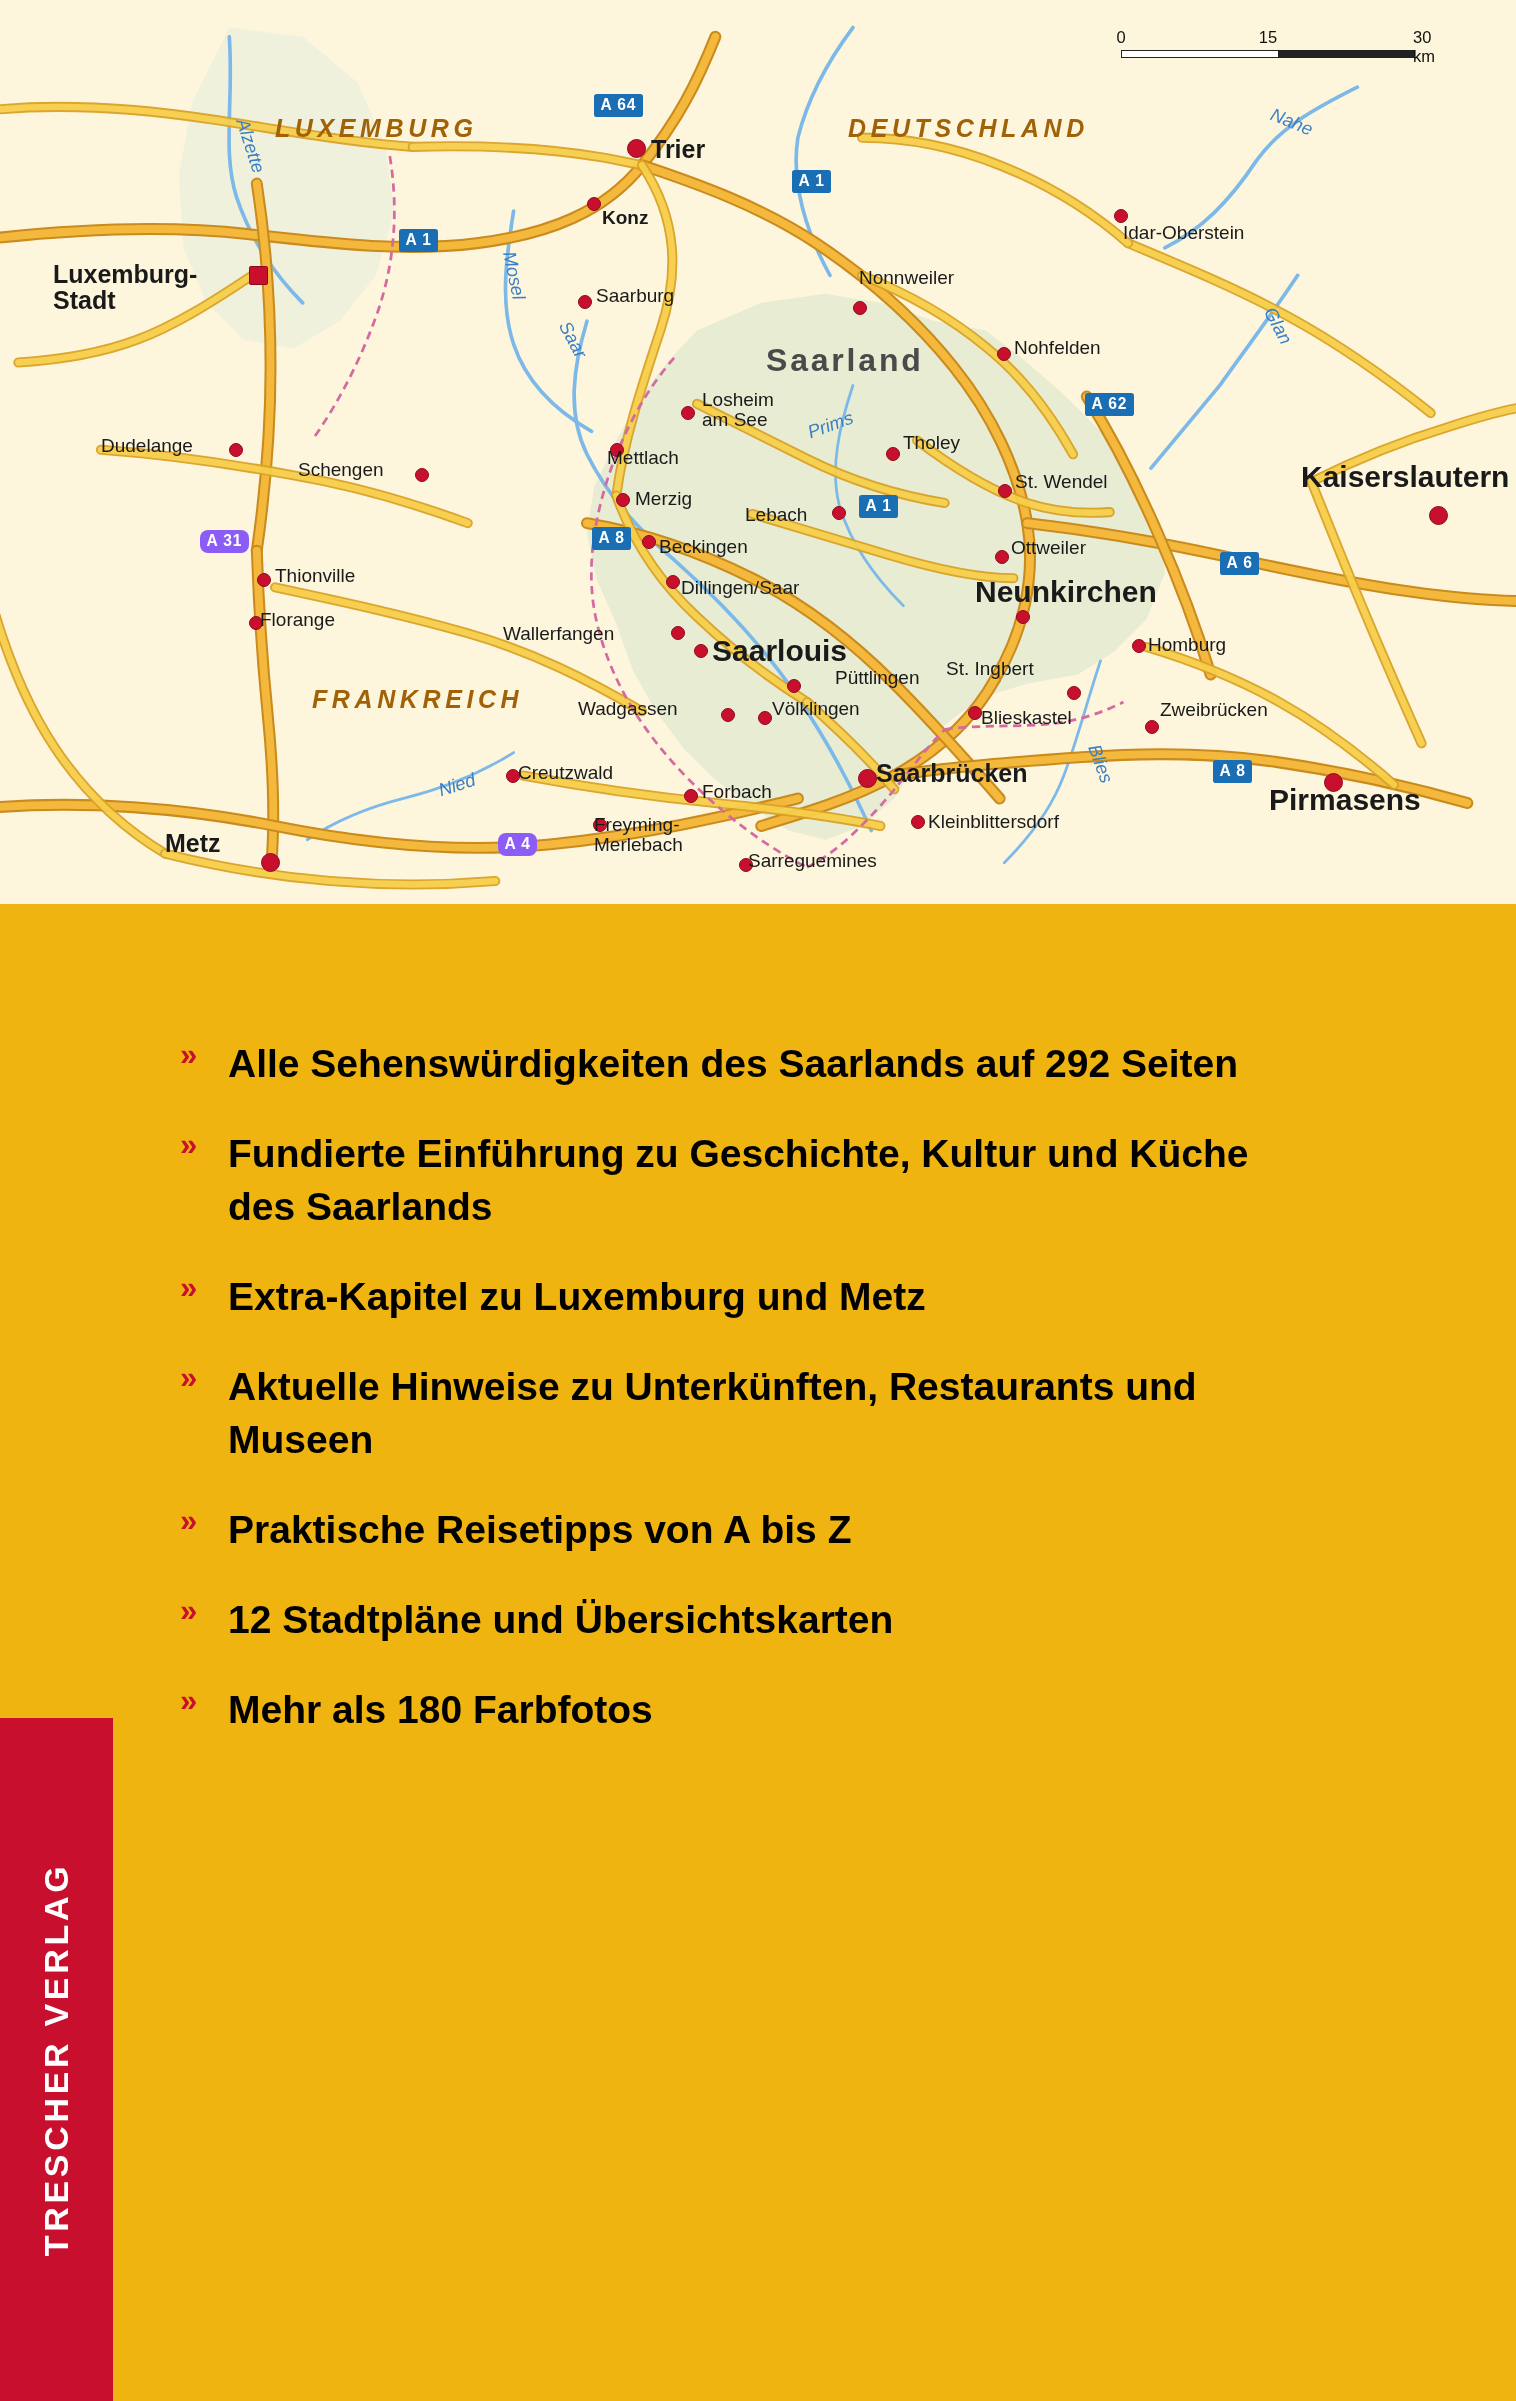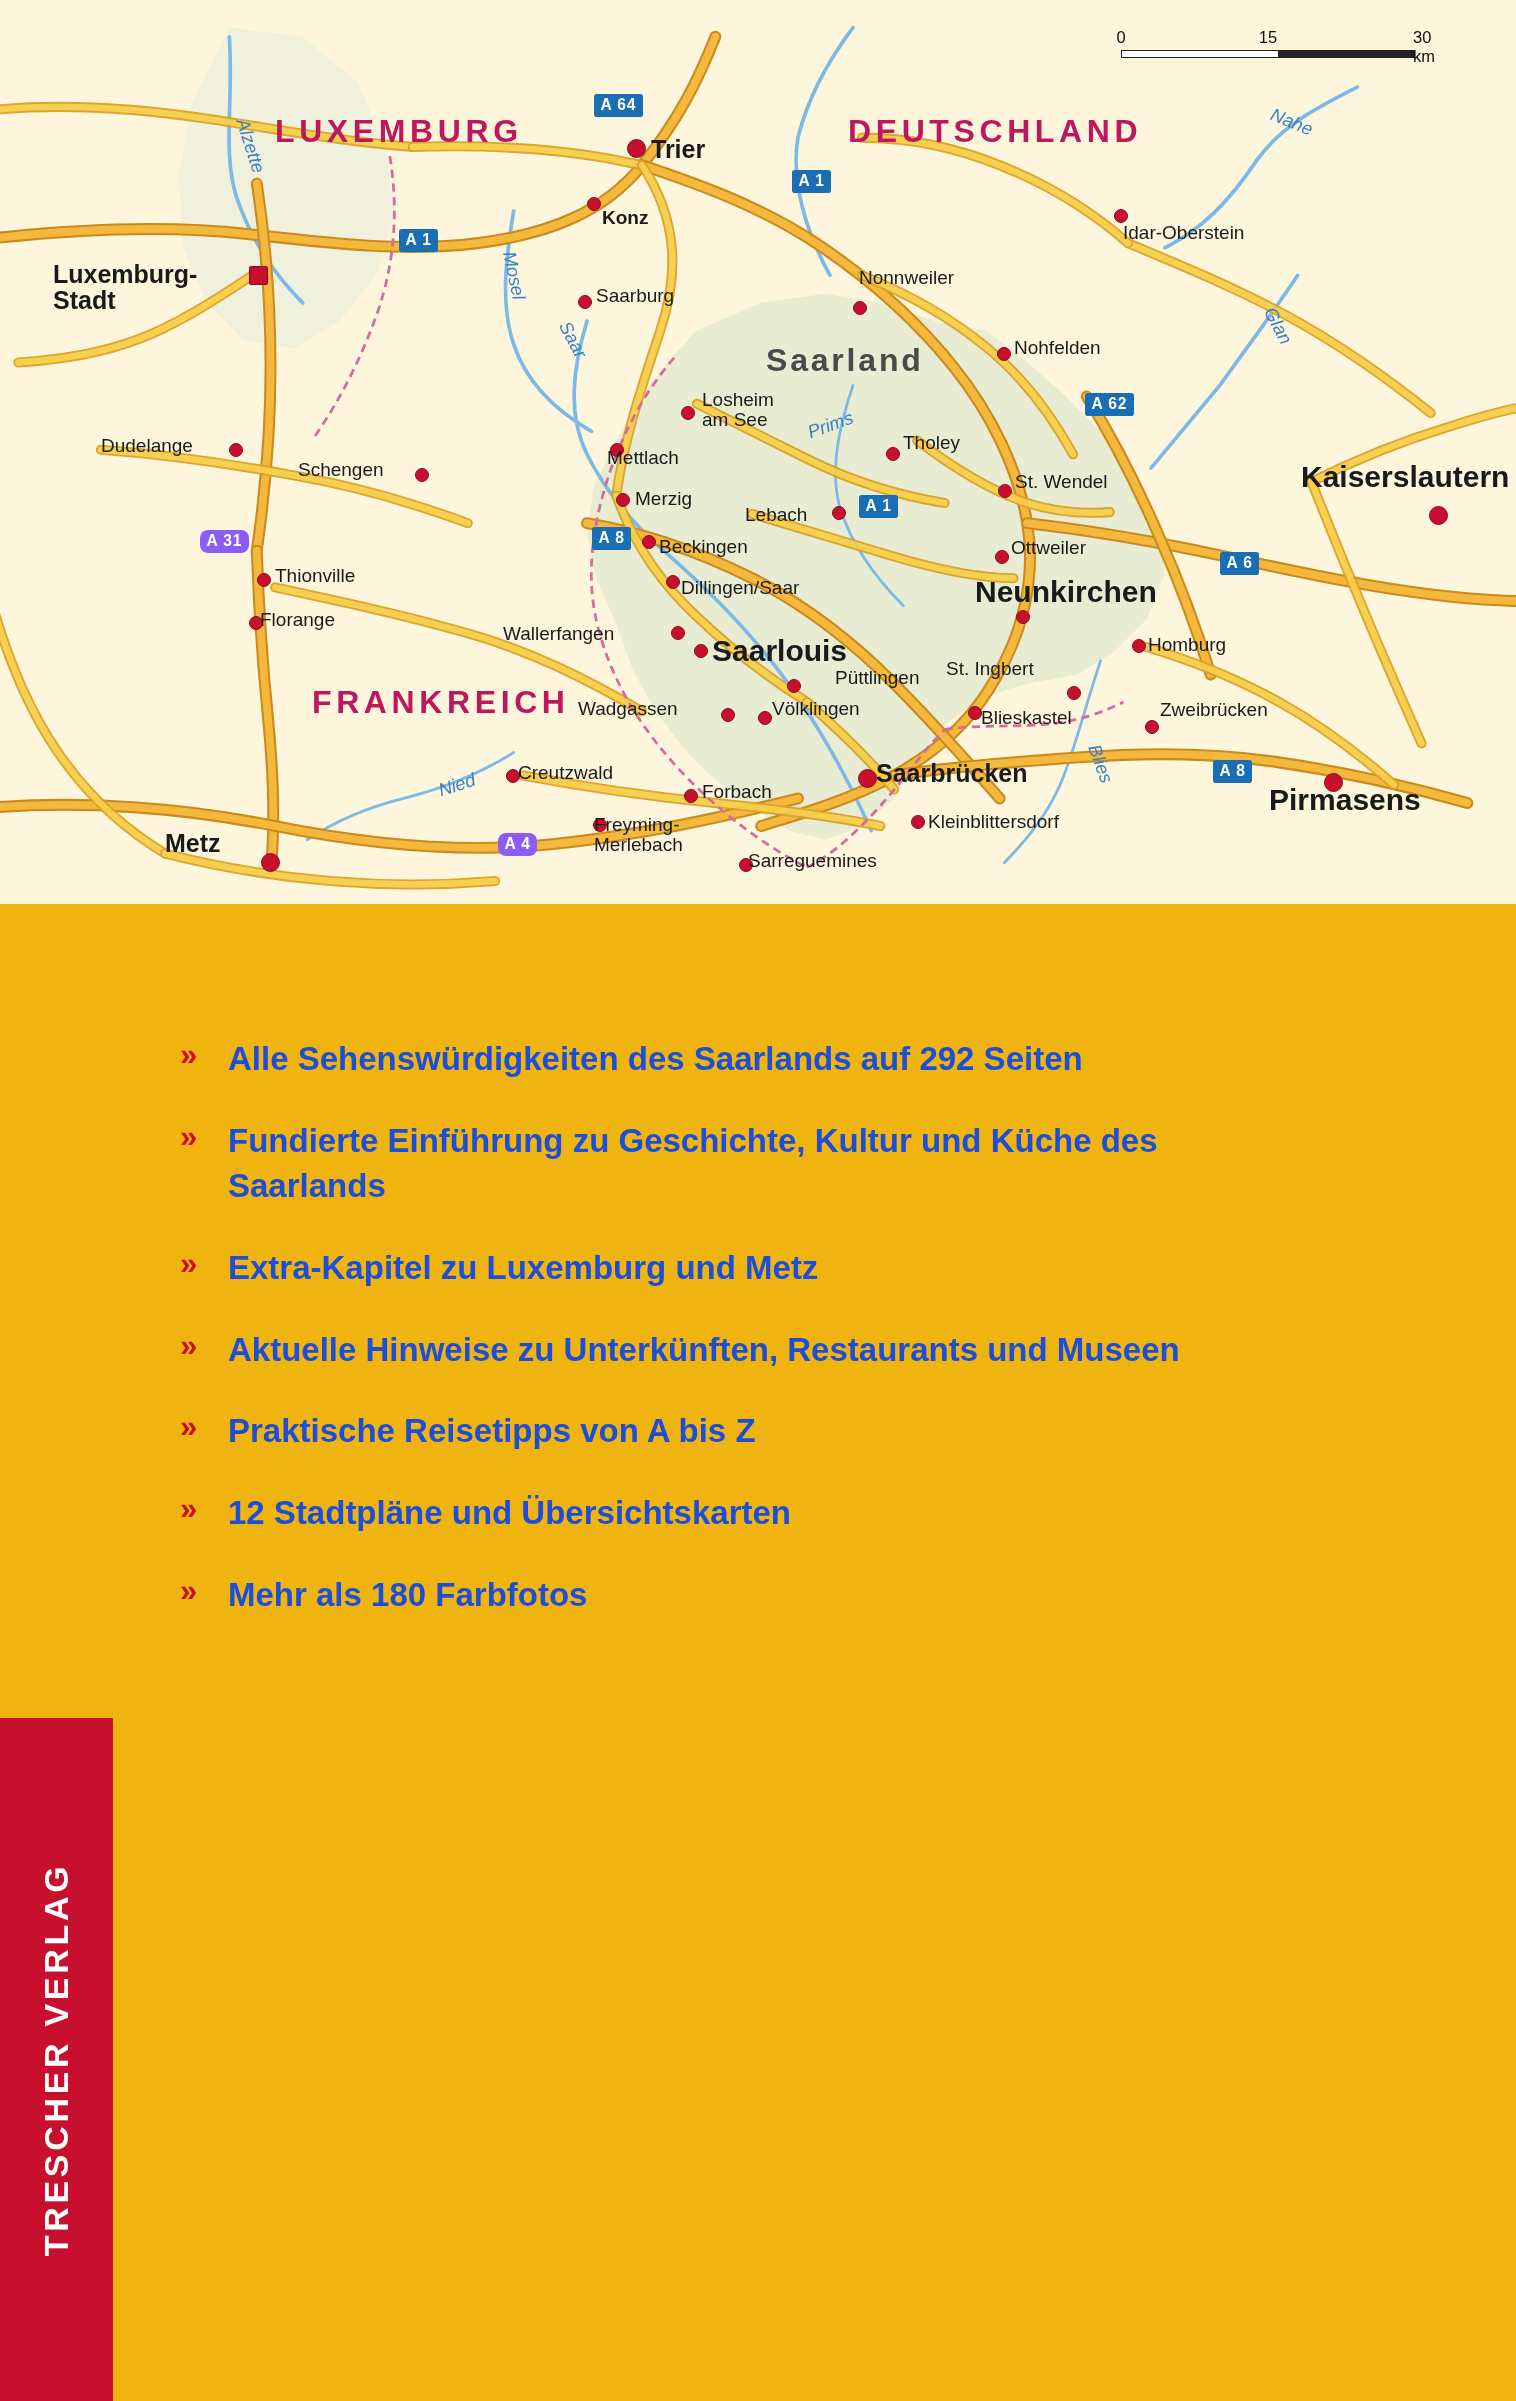--- a/index.html
+++ b/index.html
@@ -34,21 +34,21 @@
   .map-label {
     position: absolute;
     color: #1a1a1a;
     white-space: nowrap;
     line-height: 1.05;
     pointer-events: none;
   }
   .lbl-city   { font-size: 19px; }
   .lbl-major  { font-size: 30px; font-weight: bold; }
   .lbl-big    { font-size: 25px; font-weight: bold; }
-  .lbl-country{ font-size: 32px; font-weight: bold; letter-spacing: 4.6px; color: #be185d; }
+  .lbl-country{ font-size: 25px; font-weight: bold; letter-spacing: 4.6px; color: #a16207; font-style: italic; }
   .lbl-region { font-size: 32px; font-weight: bold; letter-spacing: 2.8px; color: #4a4a4a; margin-left: 16px; }
   .lbl-river  { font-size: 18.3px; font-style: italic; color: #3b7fc4; }
 
   .city-dot {
     position: absolute;
     width: 12px; height: 12px;
     border-radius: 50%;
     background: #c8102e;
     border: 0.9px solid #8c0a1f;
   }
@@ -122,22 +122,22 @@
   }
   .bullet .chev {
     color: #c8102e;
     font-size: 31px;
     font-weight: bold;
     line-height: 1.18;
     width: 48px;
     flex: 0 0 48px;
   }
   .bullet .btext {
-    color: #1d4ed8;
-    font-size: 33px;
+    color: #000000;
+    font-size: 39px;
     font-weight: bold;
     line-height: 1.36;
     max-width: 1037px;
   }
 
   
   #verlag-strip {
     position: absolute;
     left: 0;
     top: 1718px;

